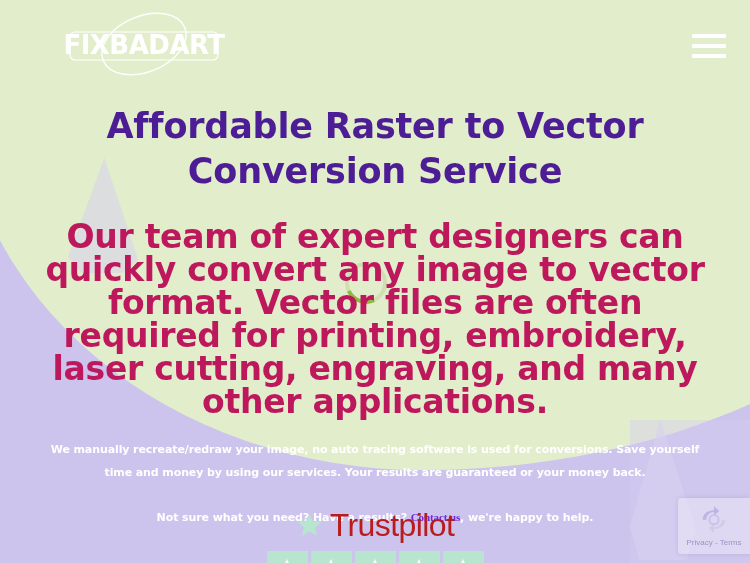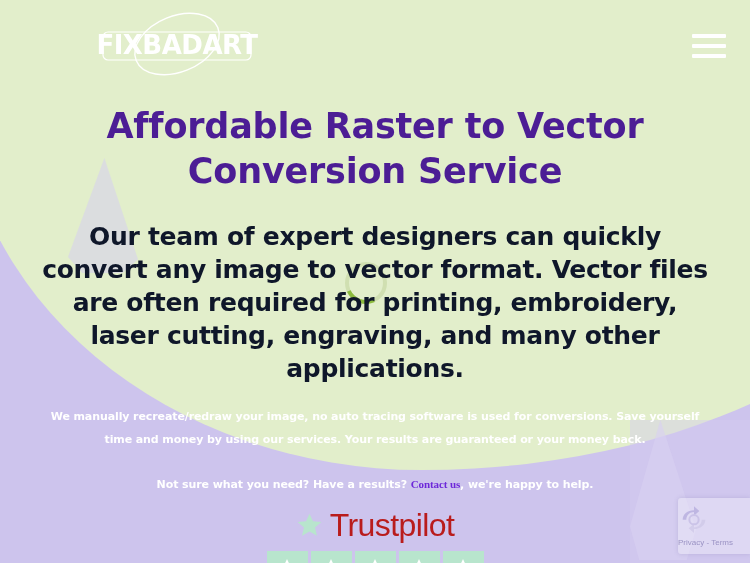--- a/index.html
+++ b/index.html
@@ -94,21 +94,21 @@
   #site-header {
     position: absolute;
     left: 0;
     top: 0;
     width: 750px;
     height: 92px;
     z-index: 5;
     display: flex;
     align-items: center;
     justify-content: space-between;
-    padding: 0 24px 0 93px;
+    padding: 0 24px 0 60px;
     box-sizing: border-box;
   }
   #brand-logo {
     position: relative;
     width: 180px;
     height: 72px;
     display: block;
   }
   #menu-toggle {
     width: 34px;
@@ -144,23 +144,23 @@
   #hero-title {
     margin: 0;
     color: #4c1d95;
     font-size: 35px;
     line-height: 45px;
     font-weight: bold;
     letter-spacing: -0.2px;
   }
   .hero-lead {
     margin: 26px 0 10px 0;
-    color: #0f172a;
+    color: #be185d;
     font-weight: bold;
-    font-size: 25px;
+    font-size: 33px;
     line-height: 33px;
     letter-spacing: -0.3px;
   }
   .hero-sub {
     margin: 20px 0 0 0;
     color: #ffffff;
     font-weight: bold;
     font-size: 11px;
     line-height: 23px;
     letter-spacing: -0.1px;
@@ -224,20 +224,21 @@
     position: absolute;
     left: 678px;
     top: 498px;
     width: 72px;
     height: 56px;
     background: rgba(255,255,255,0.30);
     border-radius: 3px 0 0 3px;
     z-index: 6;
     display: flex;
     flex-direction: column;
+    align-items: center;
     justify-content: center;
     box-shadow: 0 0 4px rgba(120,110,170,0.25);
   }
   #recaptcha-logo {
     width: 32px;
     height: 32px;
     display: block;
     opacity: .75;
   }
   #recaptcha-privacy-terms {

